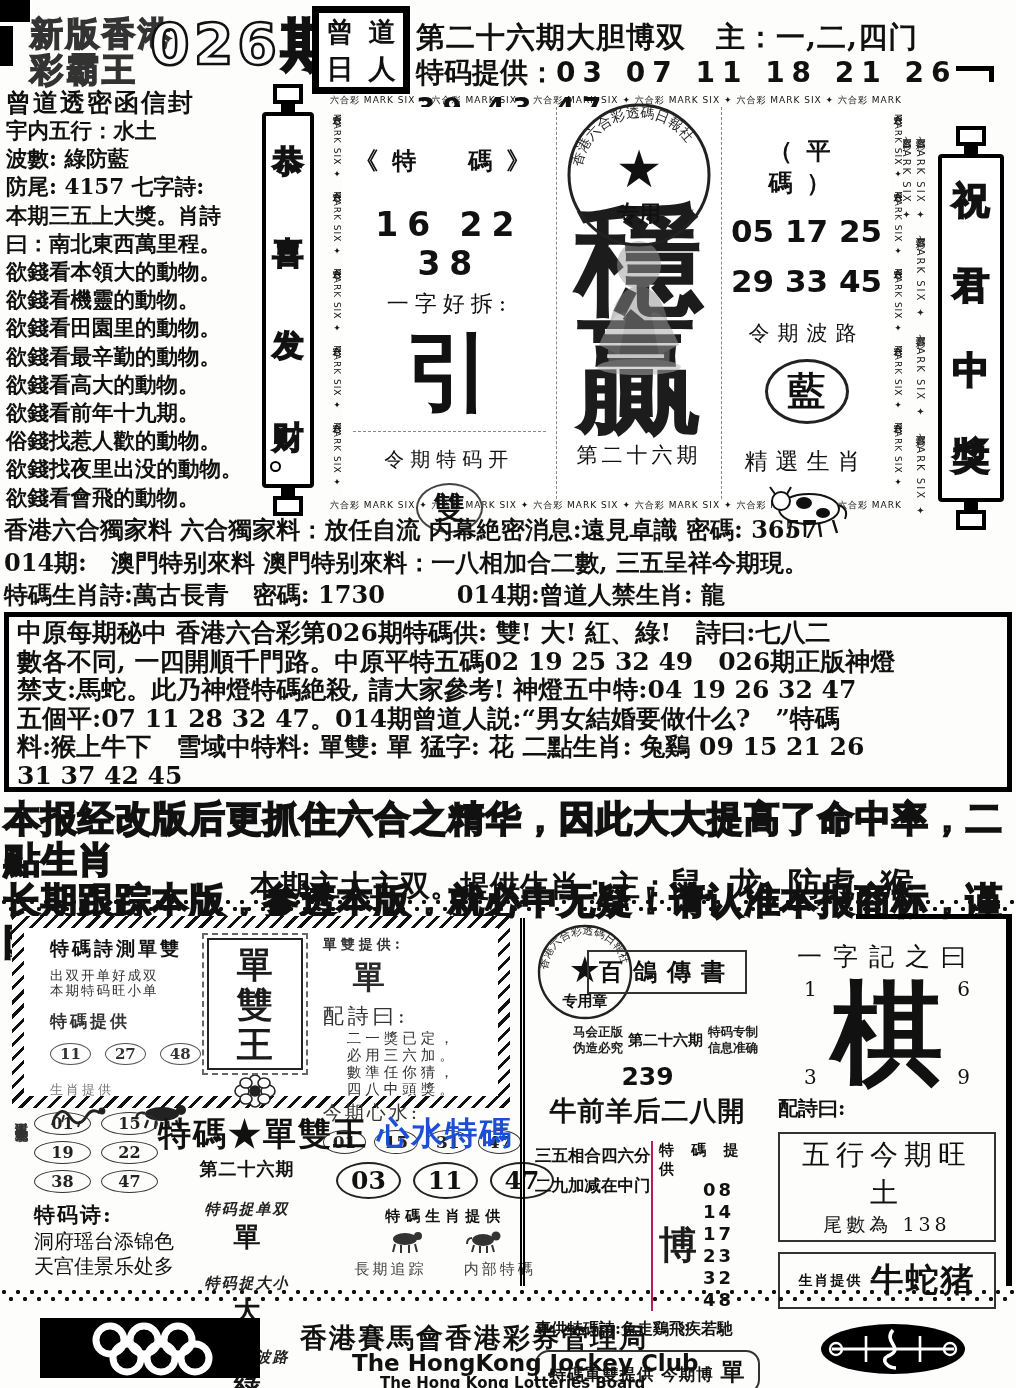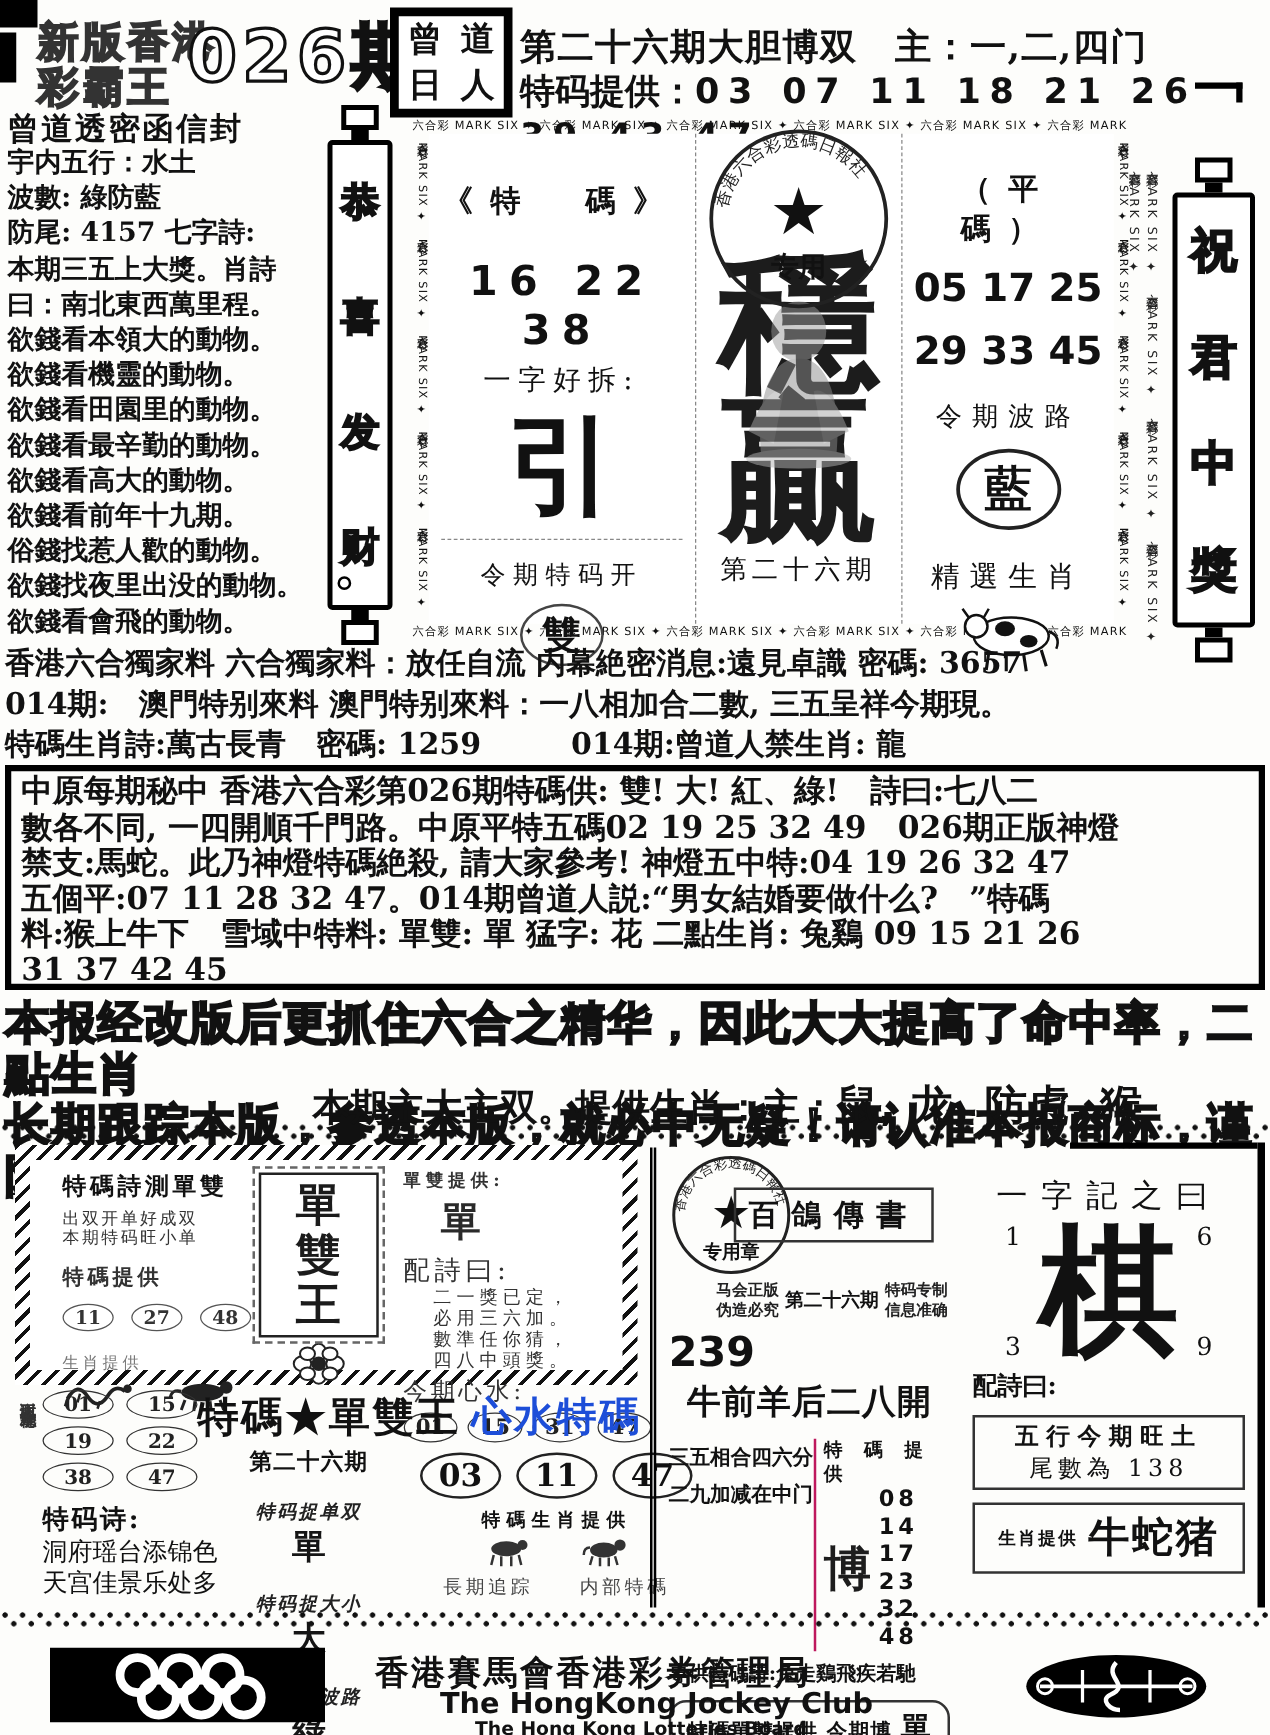--- a/index.html
+++ b/index.html
@@ -131,21 +131,21 @@
   .pb-right .ft { display:flex; justify-content:space-around; font-size:15px; color:#444; letter-spacing:3px; margin-top:6px; }
 
   
   .panelC { left:520px; top:918px; width:246px; height:368px; border-left:5px double #000; padding:4px 6px 0 10px; }
   .pc-head { position:relative; height:96px; }
   .pc-title { position:absolute; left:52px; top:28px; border:2px solid #333; padding:4px 10px; font-size:24px;
               letter-spacing:10px; font-weight:bold; white-space:nowrap; }
   .pc-row { display:flex; justify-content:space-between; align-items:center; margin-top:6px; padding:0 2px;margin-left:36px; }
   .pc-row .sm { font-size:12.5px; font-weight:bold; line-height:16px; color:#222; }
   .pc-row .md { font-size:15px; font-weight:900; }
-  .pc-239 { font-size:33px; font-weight:bold; font-family:"DejaVu Sans",sans-serif; margin-top:6px; }
+  .pc-239 { text-align:center; font-size:25px; font-weight:bold; font-family:"DejaVu Sans",sans-serif; margin-top:6px; }
   .pc-niu { text-align:center; font-size:27px; font-weight:900; letter-spacing:1px; margin-top:2px; }
   .pc-mid { display:flex; margin-top:12px; }
   .pc-mid .lft { width:118px; border-right:2px solid #be185d; font-size:16.5px; font-weight:bold; line-height:30px; white-space:nowrap; }
   .pc-mid .rgt { flex:1; padding-left:6px; }
   .pc-mid .tl { font-size:15px; letter-spacing:6px; font-weight:bold; }
   .pc-mid .bo { display:flex; align-items:center; gap:6px; }
   .pc-mid .bchar { font-size:38px; font-weight:900; color:#1d1d1d; }
   .pc-mid .nums { font-size:18px; font-weight:bold; font-family:"DejaVu Sans",sans-serif; line-height:22px; letter-spacing:3px; }
   .pc-poem { font-size:16px; font-weight:900; margin-top:8px; white-space:nowrap; }
   .pc-foot { border:2px solid #333; border-radius:14px; margin-top:10px; padding:4px 6px; font-size:16.5px;
@@ -157,21 +157,21 @@
   .panelD::before { content:""; position:absolute; right:0; top:0; width:150px; height:5px; background:#000; }
   .pd-title { font-size:25px; letter-spacing:11px; margin-top:18px; text-align:center; white-space:nowrap; }
   .pd-char { position:relative; width:150px; margin:4px auto 0; text-align:center; }
   .pd-char .qi { font-size:112px; font-weight:900; line-height:1; }
   .pd-char .n { position:absolute; font-size:20px; }
   .pd-char .n1 { left:-8px; top:0; } .pd-char .n6 { right:-8px; top:0; }
   .pd-char .n3 { left:-8px; bottom:0; } .pd-char .n9 { right:-8px; bottom:0; }
   .pd-poem-l { font-size:20px; font-weight:bold; margin-top:6px; }
   .pd-poem { font-size:21px; text-align:right; margin-top:2px; letter-spacing:1px; }
   .pd-box1 { border:2px solid #333; margin-top:10px; padding:2px 6px; text-align:center; }
-  .pd-box1 .a { font-size:19px; letter-spacing:6px; font-weight:bold; }
+  .pd-box1 .a { font-size:28px; letter-spacing:6px; font-weight:normal; }
   .pd-box1 .b { font-size:19px; letter-spacing:4px; }
   .pd-box2 { border:2px solid #333; margin-top:10px; padding:4px 6px; display:flex; align-items:center; gap:8px; justify-content:center;}
   .pd-box2 .a { font-size:14px; letter-spacing:2px; font-weight:bold; }
   .pd-box2 .b { font-size:33px; font-weight:900; letter-spacing:2px; }
 
   
   .hkjc-logo { left:40px; top:1318px; }
   .foot-cn { left:300px; top:1320px; font-size:27px; font-weight:900; letter-spacing:2px; }
   .foot-en1 { left:352px; top:1350px; font-size:23px; font-weight:900; font-family:"DejaVu Sans",sans-serif; }
   .foot-en2 { left:380px; top:1374px; font-size:15px; font-weight:bold; font-family:"DejaVu Sans",sans-serif; }
@@ -307,21 +307,21 @@
       <span class="ch">中</span>
       <span class="ch">獎</span>
     </div>
     <div class="rod"></div>
     <div class="knob"></div>
   </div>
 
   <div class="abs mid">
       <div class="">香港六合獨家料 六合獨家料：放任自流 内幕絶密消息:遠見卓識 密碼: 3657</div>
       <div class="">014期:　澳門特别來料 澳門特别來料：一八相加合二數, 三五呈祥今期現。</div>
-      <div class="">特碼生肖詩:萬古長青　密碼: 1259　　　014期:曾道人禁生肖: 龍</div>
+      <div class="">特碼生肖詩:萬古長青　密碼: 1730　　　014期:曾道人禁生肖: 龍</div>
     </div>
 
   <div class="abs boxed">
       <div class="">中原每期秘中 香港六合彩第026期特碼供: 雙! 大! 紅、綠!　詩曰:七八二</div>
       <div class="">數各不同, 一四開順千門路。中原平特五碼02 19 25 32 49　026期正版神燈</div>
       <div class="">禁支:馬蛇。此乃神燈特碼絶殺, 請大家參考! 神燈五中特:04 19 26 32 47</div>
       <div class="">五個平:07 11 28 32 47。014期曾道人説:“男女結婚要做什么?　”特碼</div>
       <div class="">料:猴上牛下　雪域中特料: 單雙: 單 猛字: 花 二點生肖: 兔鷄 09 15 21 26</div>
       <div class="">31 37 42 45</div>
     </div>

